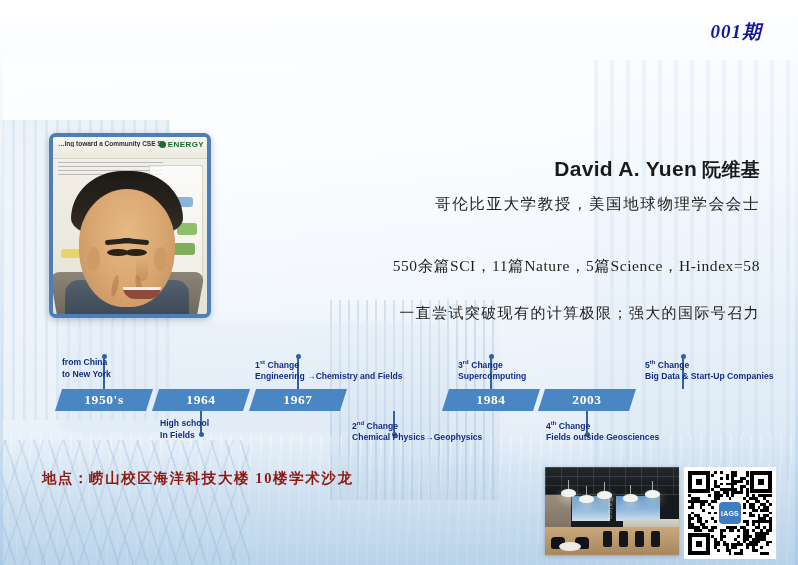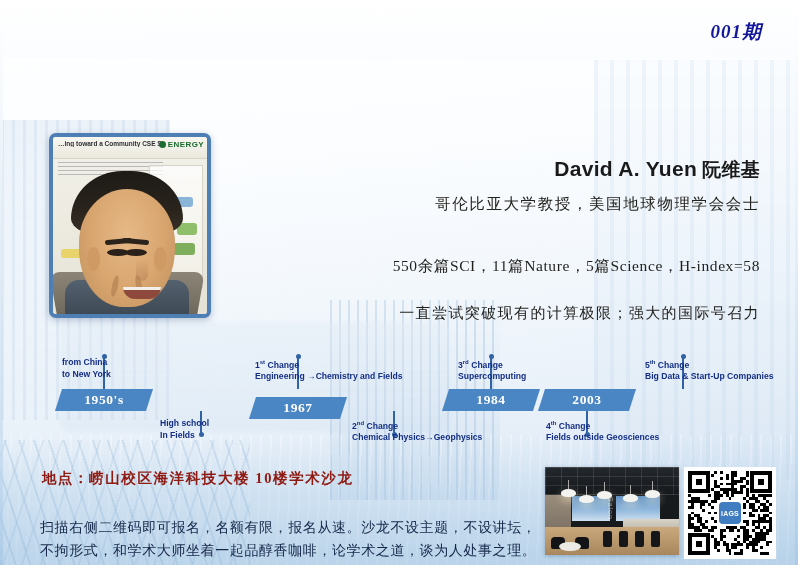--- a/index.html
+++ b/index.html
@@ -393,27 +393,28 @@
   <div class="desc desc1">一直尝试突破现有的计算极限；强大的国际号召力</div>
 
   <div class="timeline">
       <div class="tl-badge" style="left: 55px; width: 98px;">1950's</div>
       <div class="tl-dot" style="left: 101.5px; top: 14px;"></div>
       <div class="tl-line" style="left: 103.3px; top: 16px; height: 33px;"></div>
       <div class="tl-label" style="left: 62px; top: 17px;">
         <div>from China</div>
         <div>to New York</div>
       </div>
+      <div class="tl-badge" style="left: 152px; width: 98px;">1964</div>
       <div class="tl-dot" style="left: 198.5px; top: 92px;"></div>
       <div class="tl-line" style="left: 200.3px; top: 71px; height: 23px;"></div>
       <div class="tl-label" style="left: 160px; top: 78px;">
         <div>High school</div>
         <div>In Fields</div>
       </div>
-      <div class="tl-badge" style="left: 249px; width: 98px; margin-top: 8px;">1967</div>
+      <div class="tl-badge" style="left: 249px; width: 98px;">1967</div>
       <div class="tl-dot" style="left: 295.5px; top: 14px;"></div>
       <div class="tl-line" style="left: 297.3px; top: 16px; height: 33px;"></div>
       <div class="tl-label" style="left: 255px; top: 17px;">
         <div>1<sup>st</sup> Change</div>
         <div>Engineering →Chemistry and Fields</div>
       </div>
       <div class="tl-dot" style="left: 391.5px; top: 92px;"></div>
       <div class="tl-line" style="left: 393.3px; top: 71px; height: 23px;"></div>
       <div class="tl-label" style="left: 352px; top: 78px;">
         <div>2<sup>nd</sup> Change</div>
@@ -438,24 +439,20 @@
       <div class="tl-label" style="left: 645px; top: 17px;">
         <div>5<sup>th</sup> Change</div>
         <div>Big Data &amp; Start-Up Companies</div>
       </div>
     </div>
 
   <div class="info">
     <div><span class="lbl">地点：</span><span>崂山校区海洋科技大楼 10楼学术沙龙</span></div>
   </div>
 
-  <div class="note">
-    <div>扫描右侧二维码即可报名，名额有限，报名从速。沙龙不设主题，不设讲坛，</div>
-    <div>不拘形式，和学术大师坐着一起品醇香咖啡，论学术之道，谈为人处事之理。</div>
-  </div>
 
   <div class="venue">
     <div class="v-ceil"></div>
     <div class="v-grid"></div>
     <div class="v-wall"></div>
     <div class="v-win" style="left:26px;width:40px;"></div>
     <div class="v-win" style="left:70px;width:46px;"></div>
     <div class="v-salon">Salon</div>
     <div class="v-counter"></div>
     <div class="v-floor"></div>

